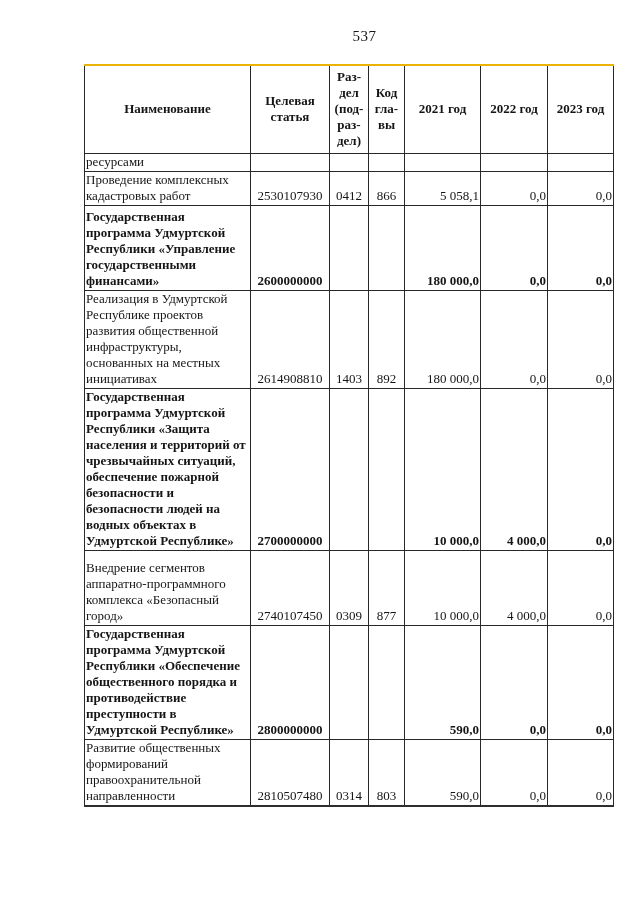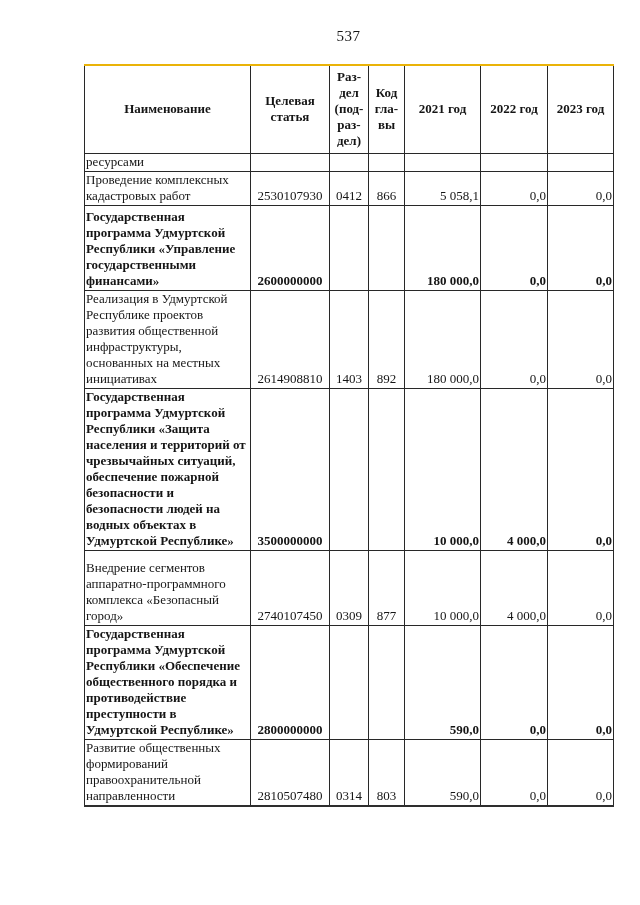--- a/index.html
+++ b/index.html
@@ -11,21 +11,21 @@
     height: 905px;
     background: #ffffff;
     position: relative;
     font-family: "Liberation Serif", "DejaVu Serif", serif;
     color: #151515;
     -webkit-font-smoothing: antialiased;
   }
   .page-number {
     position: absolute;
     top: 28px;
-    left: 84px;
+    left: 100px;
     width: 529px;
     text-align: center;
     font-size: 15px;
     letter-spacing: 0.5px;
   }
   table.budget {
     position: absolute;
     left: 84px;
     top: 64px;
     width: 529px;
@@ -116,21 +116,21 @@
         <td class="c-name">Реализация в Удмуртской Республике проектов развития общественной инфраструктуры, основанных на местных инициативах</td>
         <td class="c-code">2614908810</td>
         <td class="c-code">1403</td>
         <td class="c-code">892</td>
         <td class="c-num">180 000,0</td>
         <td class="c-num">0,0</td>
         <td class="c-num">0,0</td>
       </tr>
       <tr class="emphasis" style="height: 162px;">
         <td class="c-name">Государственная программа Удмуртской Республики «Защита населения и территорий от чрезвычайных ситуаций, обеспечение пожарной безопасности и безопасности людей на водных объектах в Удмуртской Республике»</td>
-        <td class="c-code">3500000000</td>
+        <td class="c-code">2700000000</td>
         <td class="c-code"></td>
         <td class="c-code"></td>
         <td class="c-num">10 000,0</td>
         <td class="c-num">4 000,0</td>
         <td class="c-num">0,0</td>
       </tr>
       <tr style="height: 75px;">
         <td class="c-name">Внедрение сегментов аппаратно-программного комплекса «Безопасный город»</td>
         <td class="c-code">2740107450</td>
         <td class="c-code">0309</td>

